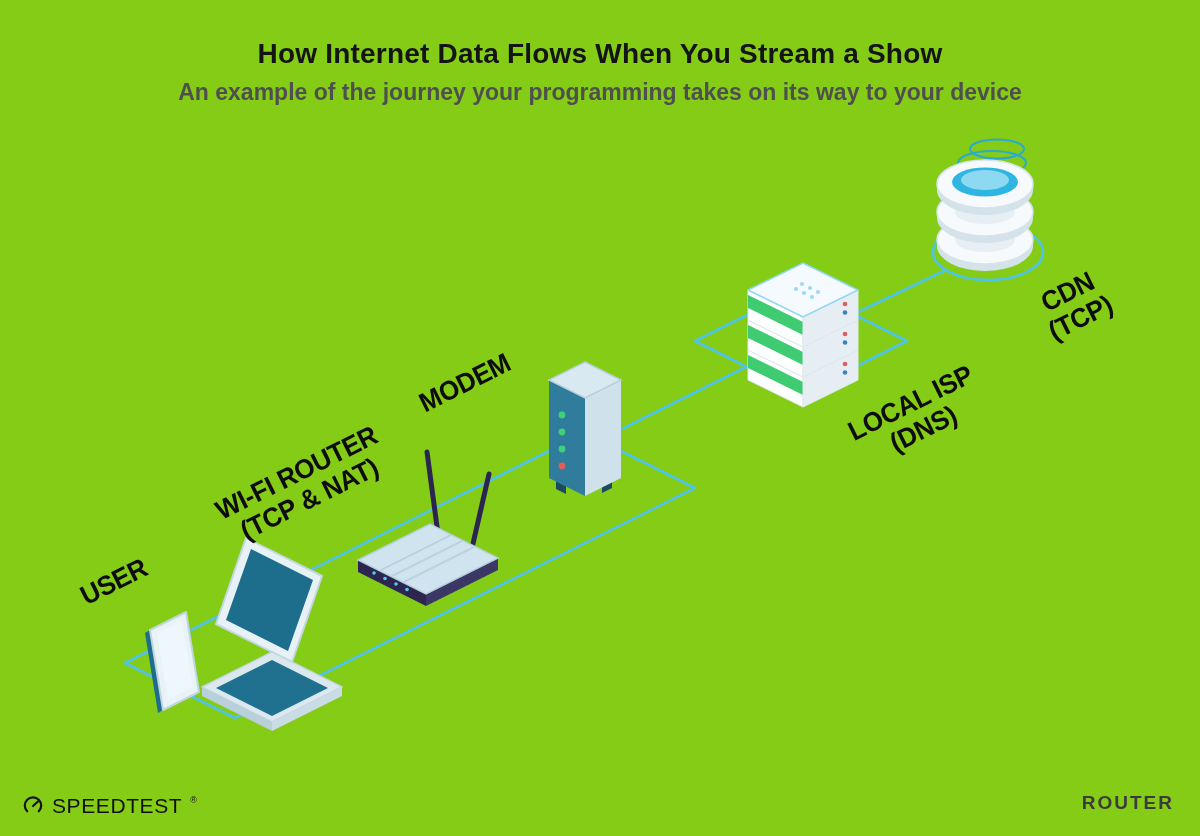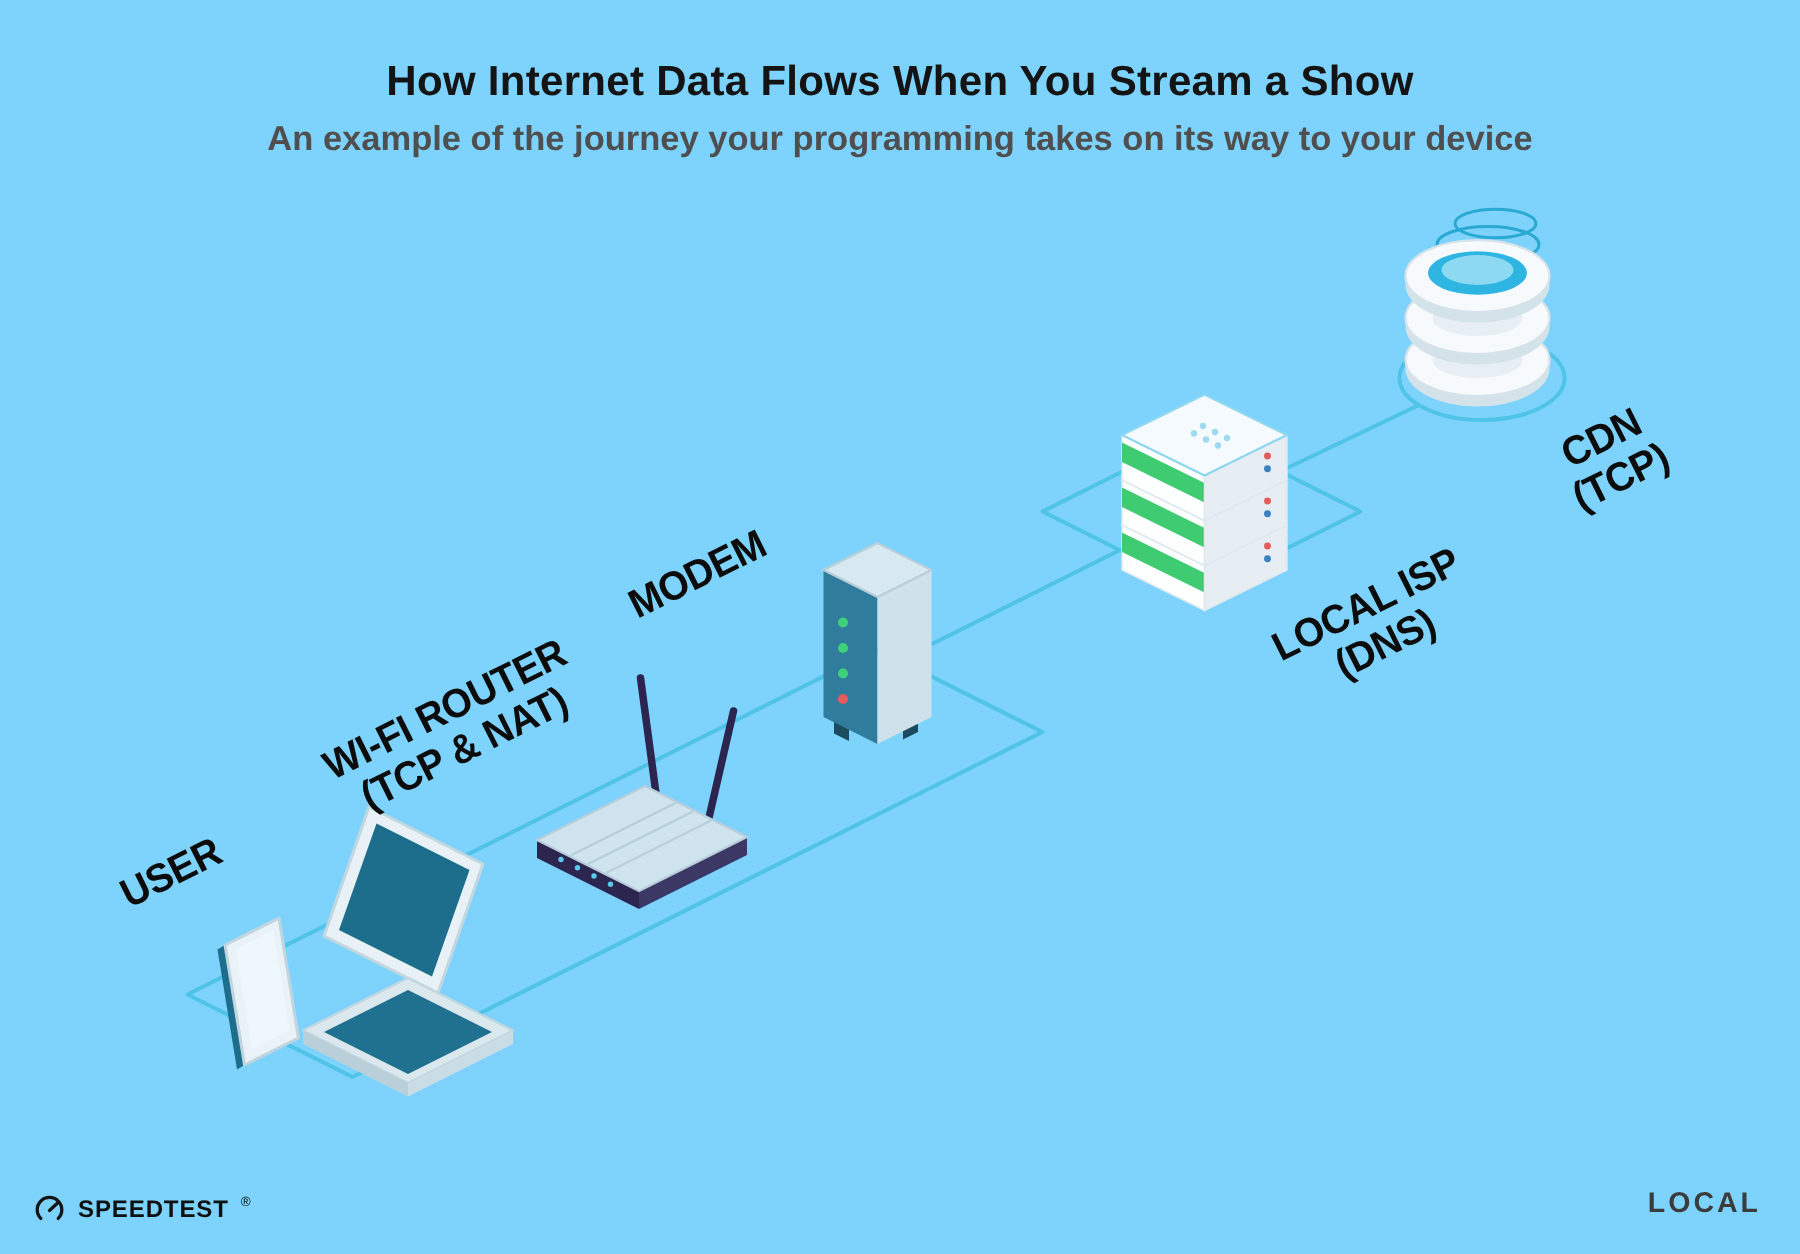--- a/index.html
+++ b/index.html
@@ -8,21 +8,21 @@
     background: #ffffff;
     width: 1200px;
     height: 836px;
     overflow: hidden;
     font-family: "Liberation Sans", sans-serif;
   }
   .stage {
     position: relative;
     width: 1200px;
     height: 836px;
-    background: #7dd3fc;
+    background: #84cc16;
   }
   .header {
     position: absolute;
     top: 38px;
     left: 0;
     width: 100%;
     text-align: center;
   }
   .title {
     font-size: 28px;
@@ -56,22 +56,22 @@
   }
   .footer-left {
     position: absolute;
     left: 22px;
     bottom: 18px;
     display: flex;
     align-items: center;
     gap: 8px;
   }
   .speedtest-text {
-    font-size: 16px;
-    font-weight: bold;
+    font-size: 21px;
+    font-weight: normal;
     letter-spacing: 0.6px;
     color: #101010;
   }
   .tm {
     font-size: 9px;
     position: relative;
     top: -6px;
     color: #101010;
   }
   .footer-right {
@@ -228,15 +228,15 @@
 
   <div class="footer-left">
     <svg width="22" height="22" viewBox="0 0 22 22">
       <path d="M5.2,16.3 A8.2,8.2 0 1 1 16.8,16.3" fill="none" stroke="#141414" stroke-width="2.2" stroke-linecap="round"></path>
       <line x1="11" y1="11" x2="16.2" y2="6.2" stroke="#141414" stroke-width="2.2" stroke-linecap="round"></line>
     </svg>
     <span class="speedtest-text">SPEEDTEST</span>
     <span class="tm">®</span>
   </div>
 
-  <div class="footer-right">LOCAL</div>
+  <div class="footer-right">ROUTER</div>
 
 </div>
 
 </body></html>

